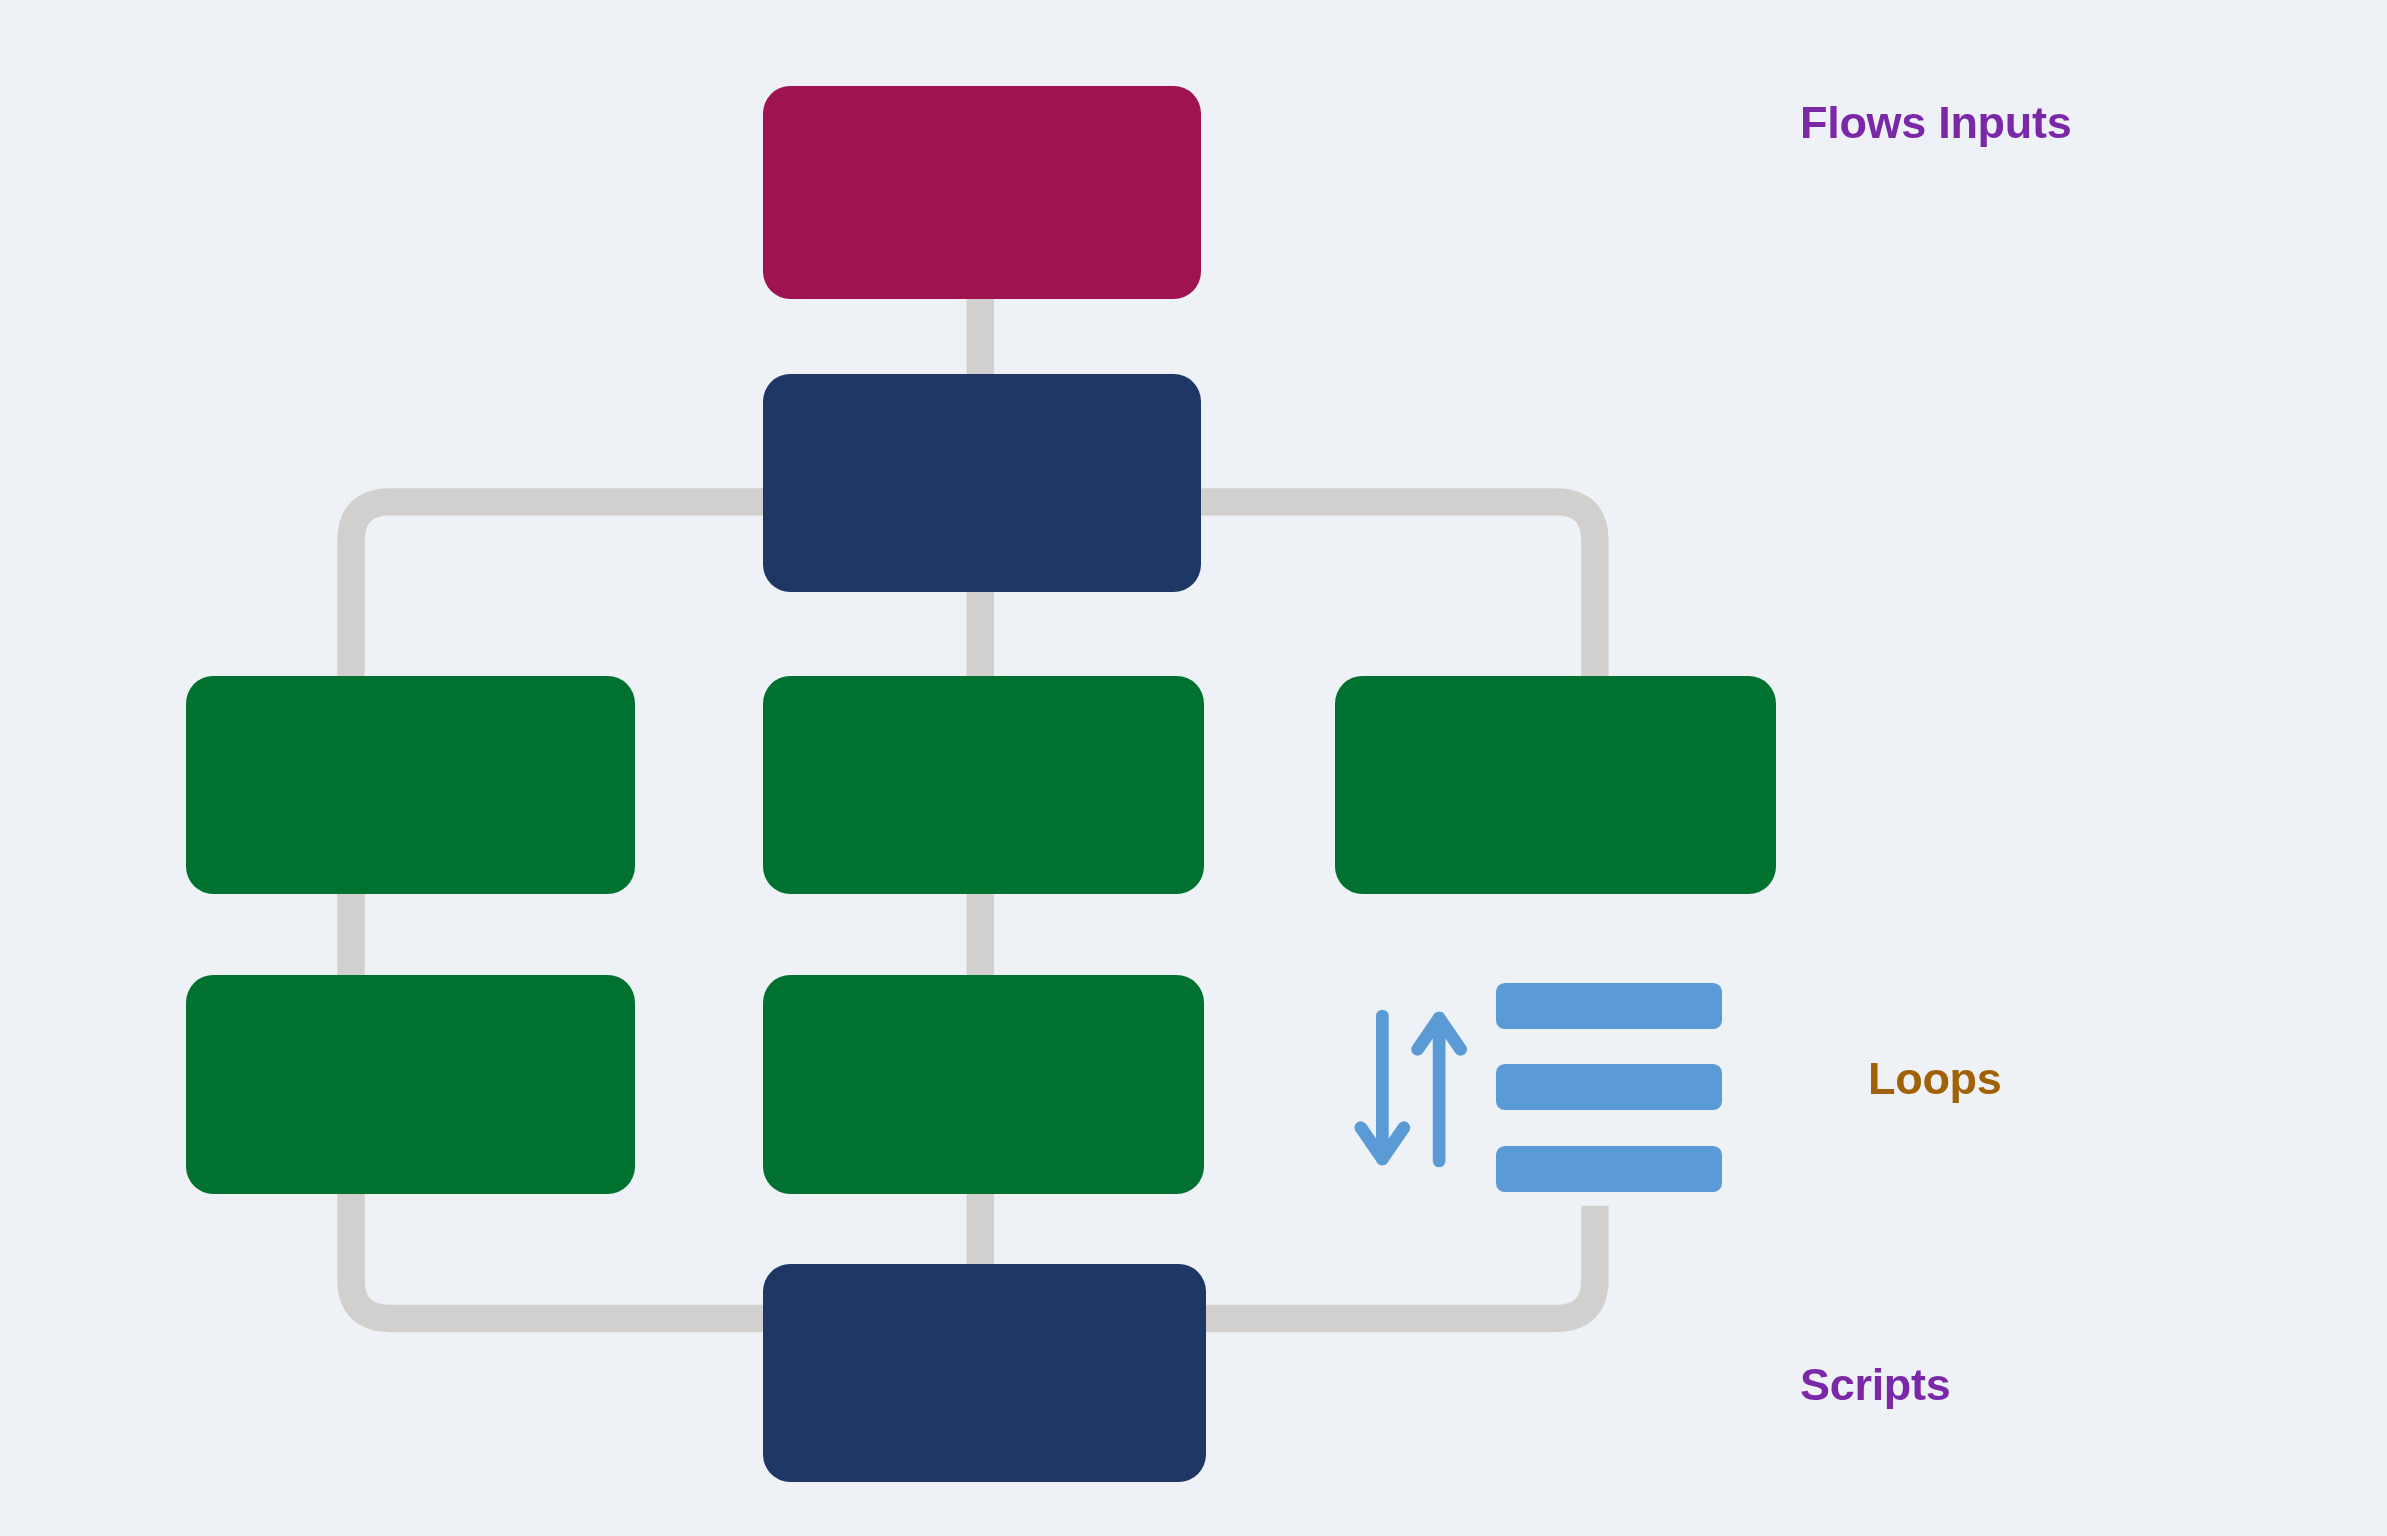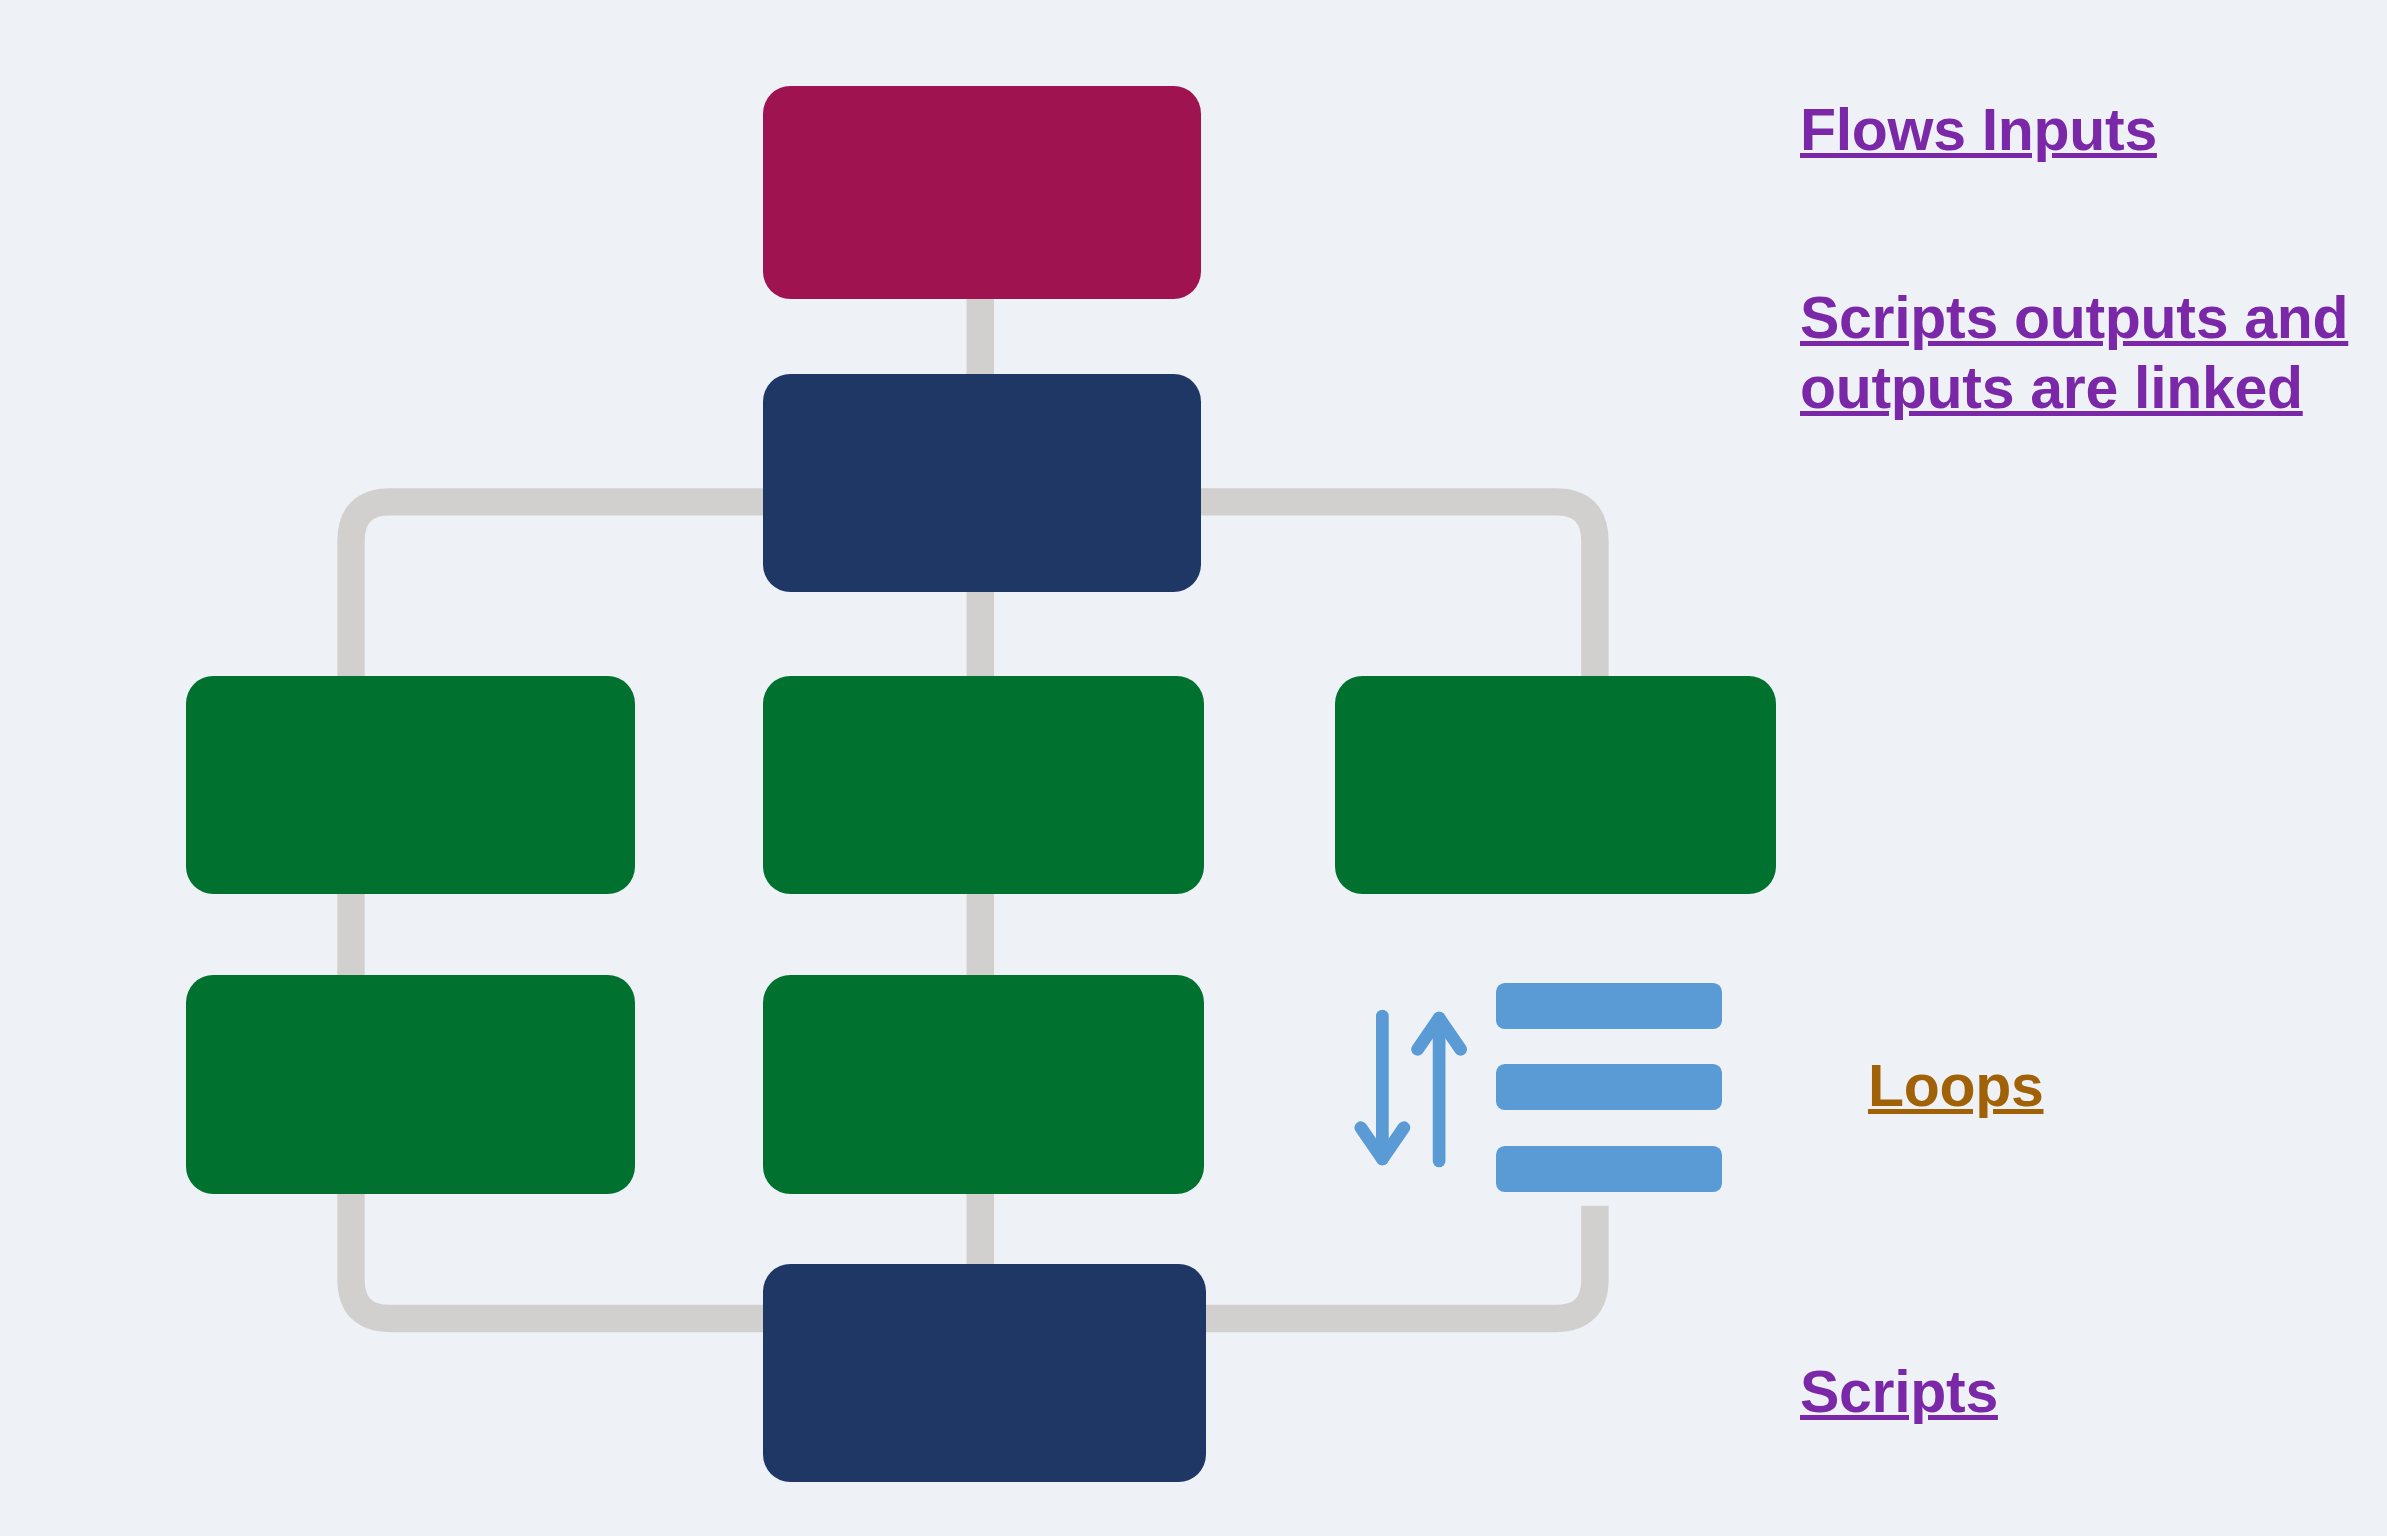--- a/index.html
+++ b/index.html
@@ -33,25 +33,24 @@
     position: absolute;
     left: 0;
     top: 0;
     width: 2388px;
     height: 1537px;
   }
   .label {
     position: absolute;
     color: #7b28a8;
     font-weight: bold;
-    font-size: 59px;
+    font-size: 45px;
     line-height: 1.18;
     letter-spacing: -0.3px;
     white-space: pre-line;
-    text-decoration: underline;
   }
   .loop-icon {
     position: absolute;
   }
   .loop-bar {
     position: absolute;
     border-radius: 8.8px;
   }
 </style>
 </head>
@@ -96,20 +95,18 @@
   </svg>
 
   <div id="loop-bar-layer">
       <div class="loop-bar" style="left: 1496px; top: 983px; width: 226px; height: 46px; background: rgb(91, 155, 213);"></div>
       <div class="loop-bar" style="left: 1496px; top: 1064px; width: 226px; height: 46px; background: rgb(91, 155, 213);"></div>
       <div class="loop-bar" style="left: 1496px; top: 1146px; width: 226px; height: 46px; background: rgb(91, 155, 213);"></div>
     </div>
 
   <div class="labels" id="label-layer">
       <div class="label" style="left: 1800px; top: 96px; color: rgb(123, 40, 168);">Flows Inputs</div>
-      <div class="label" style="left: 1800px; top: 284px; color: rgb(123, 40, 168);">Scripts outputs and
-outputs are linked</div>
       <div class="label" style="left: 1868px; top: 1052px; color: #a16207;">Loops</div>
       <div class="label" style="left: 1800px; top: 1358px; color: rgb(123, 40, 168);">Scripts</div>
     </div>
 
 </div>
 
 
 </body></html>

